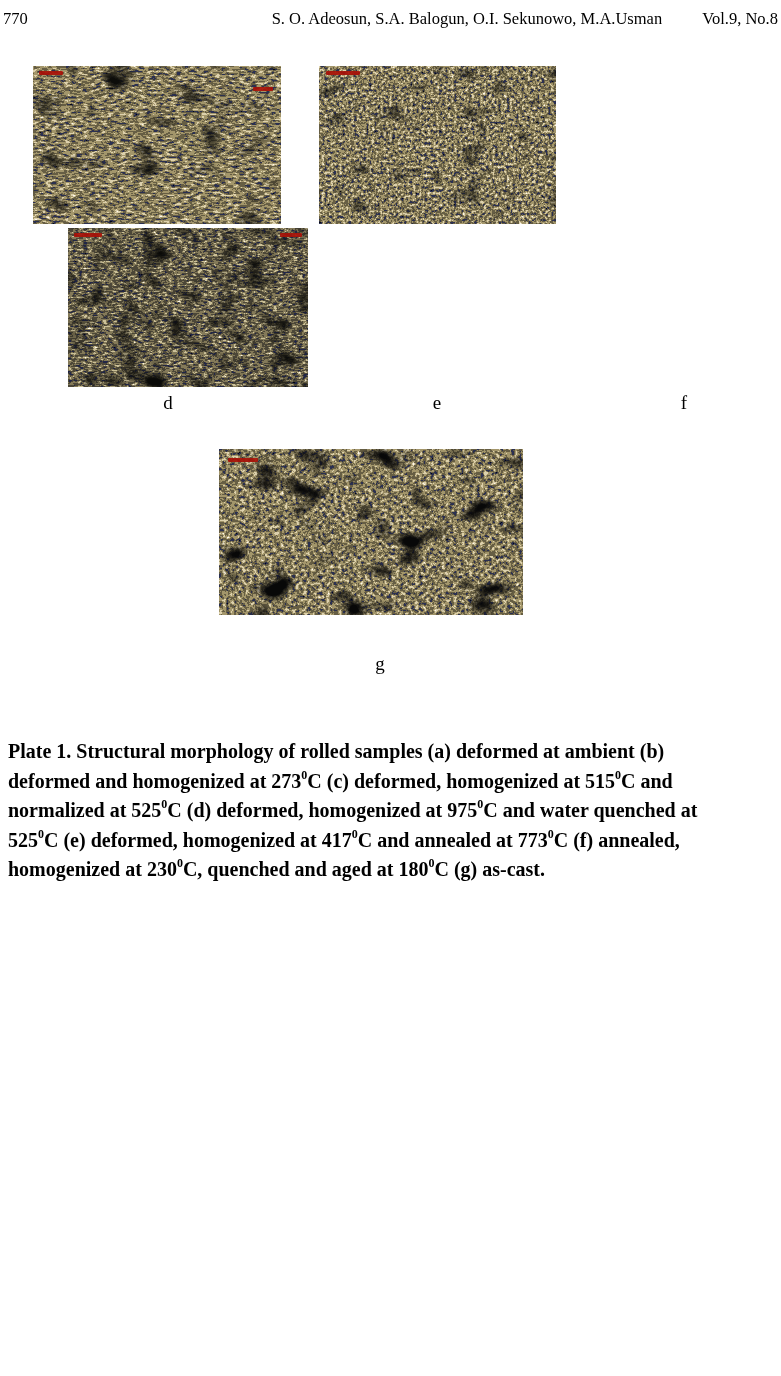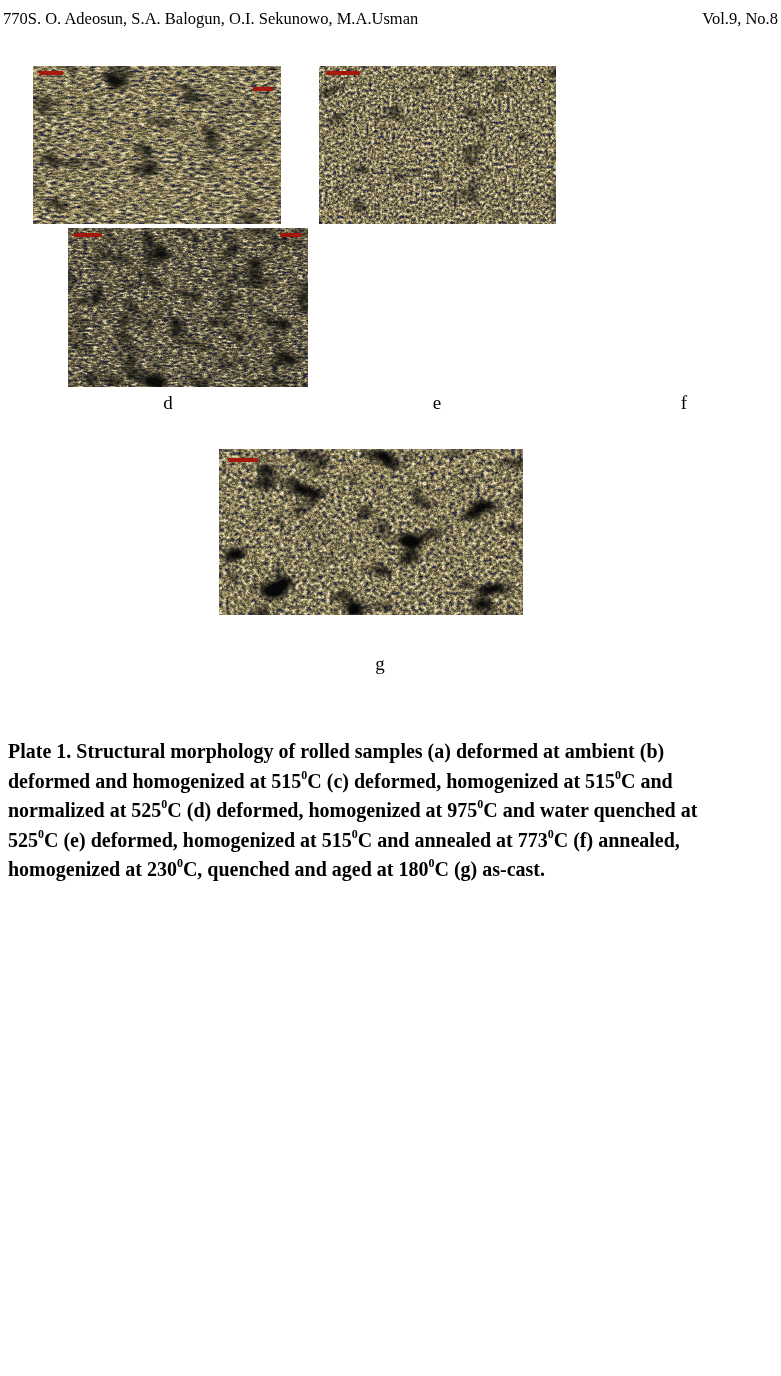--- a/index.html
+++ b/index.html
@@ -11,21 +11,21 @@
     color:#000;
     font-family:"Liberation Serif","DejaVu Serif",serif;
     overflow:hidden;
   }
   
   .page-header{
     position:absolute;top:9px;left:3px;right:3px;
     display:flex;justify-content:space-between;align-items:baseline;
     font-size:16.5px;
   }
-  .page-header .authors{flex:1;text-align:left;padding-right:40px;}
+  .page-header .authors{flex:1;text-align:right;padding-right:40px;}
   
   .micro{
     position:absolute;overflow:hidden;background:#3a3726;
   }
   .micro svg{display:block;width:100%;height:100%;}
   .mark{
     position:absolute;height:4px;top:5px;background:#a81108;border-radius:1px;opacity:.92;
   }
   .mark.thick{height:8px;top:3px;background:#5f0a04;opacity:.95;}
   
@@ -141,23 +141,23 @@
       </filter>
       <rect width="304" height="166" filter="url(#f4)"></rect>
     </svg>
     <span class="mark" style="left:9px;top:9px;width:30px;"></span>
   </div>
 
   <span class="fig-letter" style="left:360px;top:653px;">g</span>
 
   <div class="caption">
     <div><span>Plate 1. Structural morphology of rolled samples (a) deformed at ambient (b)</span></div>
-    <div><span>deformed and homogenized at 515</span><sup>0</sup><span>C (c) deformed, homogenized at 515</span><sup>0</sup><span>C and</span></div>
+    <div><span>deformed and homogenized at 273</span><sup>0</sup><span>C (c) deformed, homogenized at 515</span><sup>0</sup><span>C and</span></div>
     <div><span>normalized at 525</span><sup>0</sup><span>C (d) deformed, homogenized at 975</span><sup>0</sup><span>C and water quenched at</span></div>
-    <div><span>525</span><sup>0</sup><span>C (e) deformed, homogenized at 515</span><sup>0</sup><span>C and annealed at 773</span><sup>0</sup><span>C (f) annealed,</span></div>
+    <div><span>525</span><sup>0</sup><span>C (e) deformed, homogenized at 417</span><sup>0</sup><span>C and annealed at 773</span><sup>0</sup><span>C (f) annealed,</span></div>
     <div><span>homogenized at 230</span><sup>0</sup><span>C, quenched and aged at 180</span><sup>0</sup><span>C (g) as-cast.</span></div>
   </div>
 
   <div class="micro" style="left:0;top:977px;width:218px;height:196px;">
     <svg viewBox="0 0 218 196" aria-hidden="true">
       <filter id="f5" x="0" y="0" width="100%" height="100%" color-interpolation-filters="sRGB">
         <feTurbulence type="fractalNoise" baseFrequency="0.30 0.38" numOctaves="3" seed="37" result="n"></feTurbulence>
         <feColorMatrix in="n" type="matrix" values="1 0 0 0 0 1 0 0 0 0 1 0 0 0 0 0 0 0 0 1" result="g"></feColorMatrix>
         <feComponentTransfer in="g" result="pal">
           <feFuncR type="discrete" tableValues="0.02 0.17 0.40 0.64 0.87 0.99"></feFuncR>

